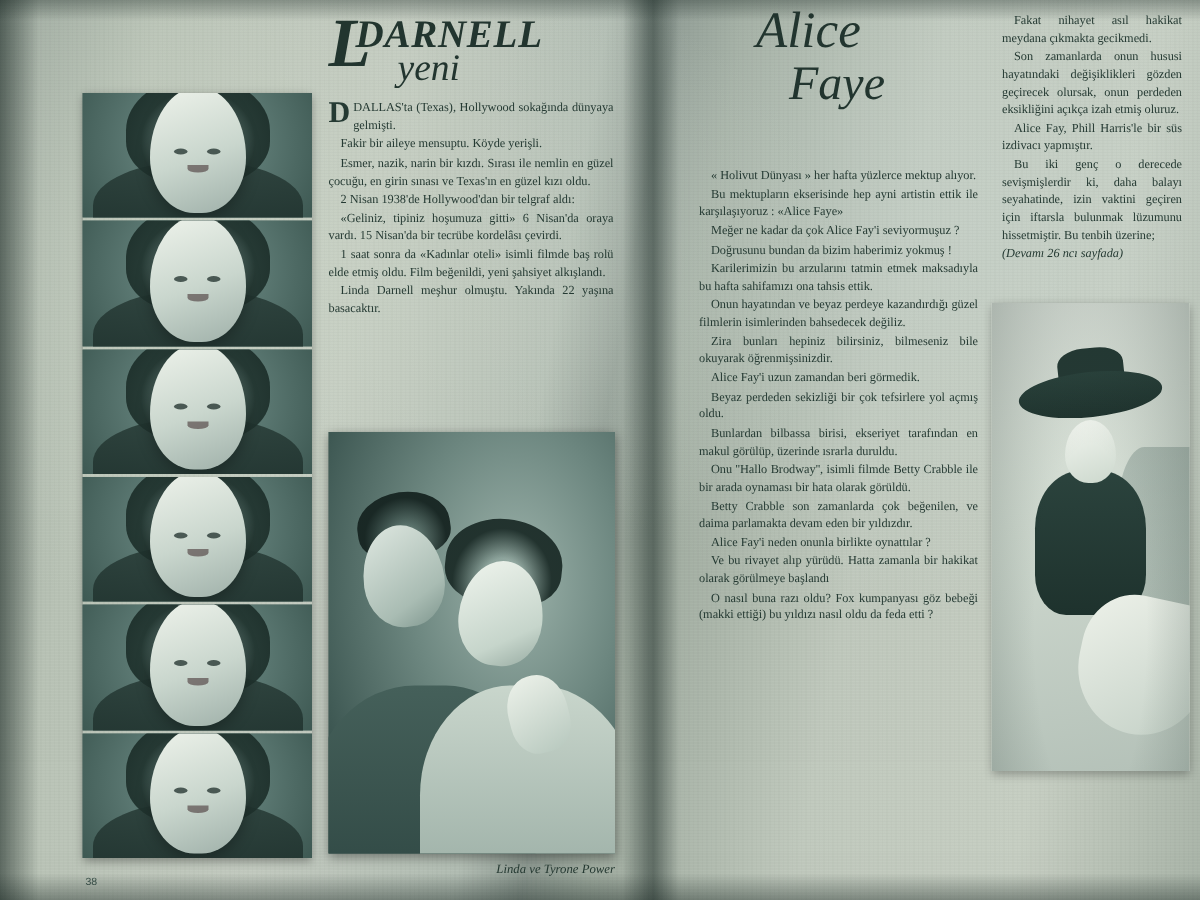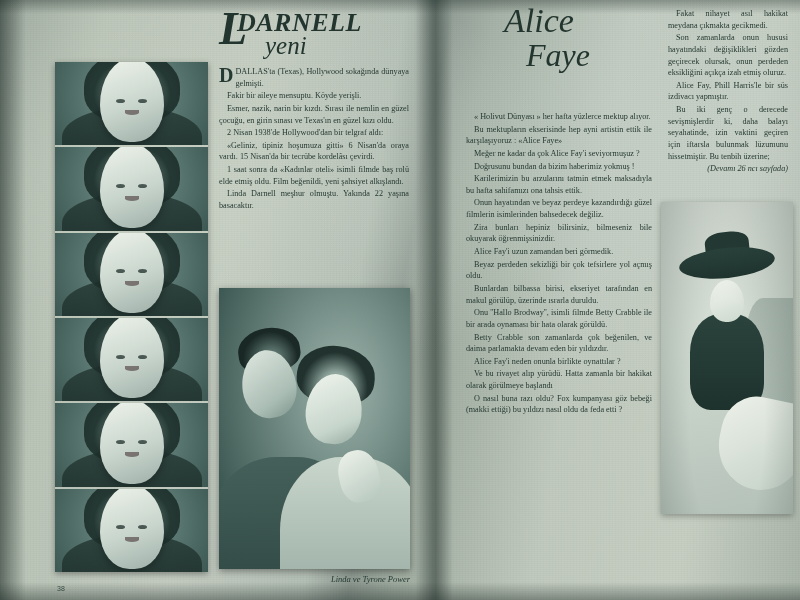--- a/index.html
+++ b/index.html
@@ -190,21 +190,21 @@
     font-weight: bold;
     padding: 1px 2px 0 0;
     font-family: "Liberation Serif", serif;
   }
 
   #col1 { left: 219px; top: 66px; width: 190px; }
   #col2 { left: 466px; top: 111px; width: 186px; }
   #col3 { left: 668px; top: 8px; width: 120px; }
 
   .italic-note { font-style: italic; }
-  .center { text-align: right; text-indent: 0 !important; }
+  .center { text-align: left; text-indent: 0 !important; }
 
   
   .photo-tyrone {
     position: absolute;
     left: 219px; top: 288px;
     width: 191px; height: 281px;
     overflow: hidden;
     background: #4a635d;
     box-shadow: 0 2px 7px rgba(0,0,0,.4);
   }

